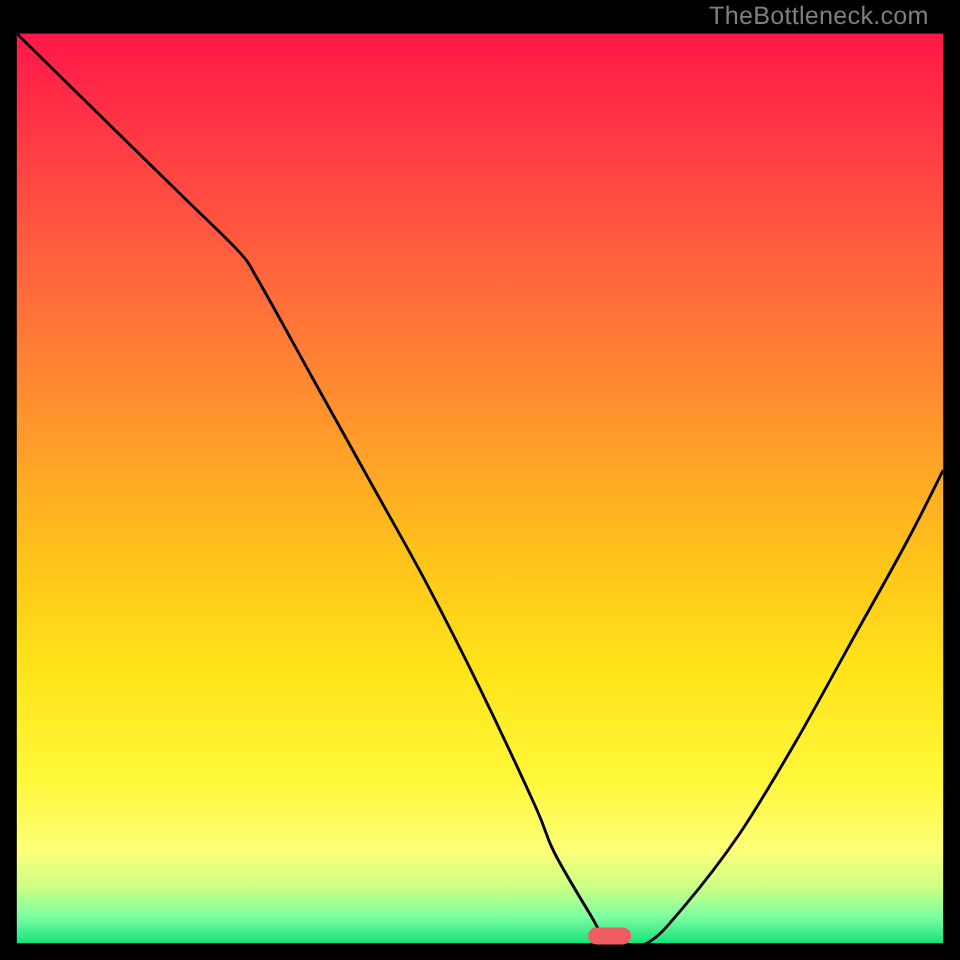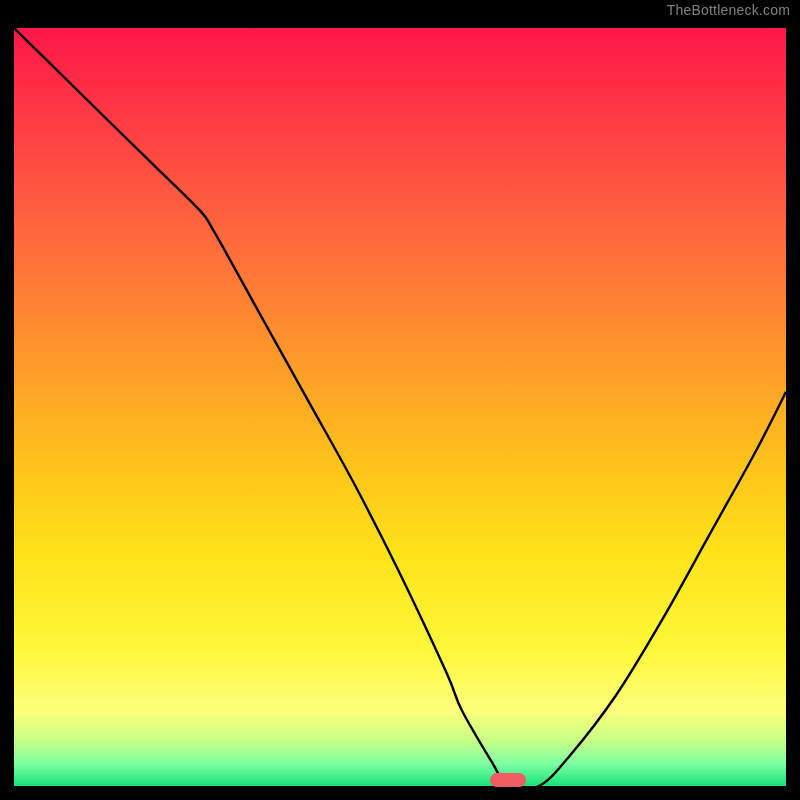--- a/index.html
+++ b/index.html
@@ -13,23 +13,23 @@
   }
   .chart-container {
     position: relative;
     width: 800px;
     height: 800px;
     background: #000;
   }
   .attribution {
     position: absolute;
     top: 2px;
-    right: 10px;
+    right: 26px;
     color: #808080;
-    font-size: 14px;
+    font-size: 21px;
     font-weight: 500;
     letter-spacing: 0.2px;
     z-index: 3;
   }
   .plot-area {
     position: absolute;
     left: 14px;
     top: 28px;
     width: 772px;
     height: 758px;

